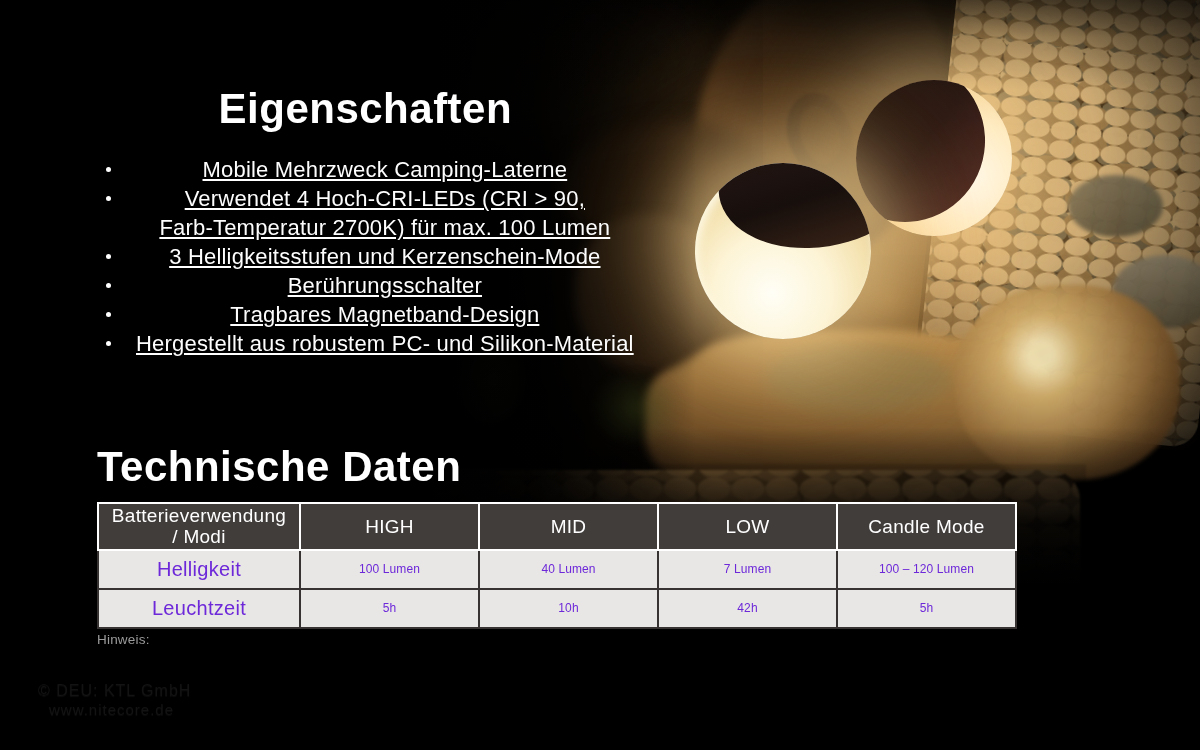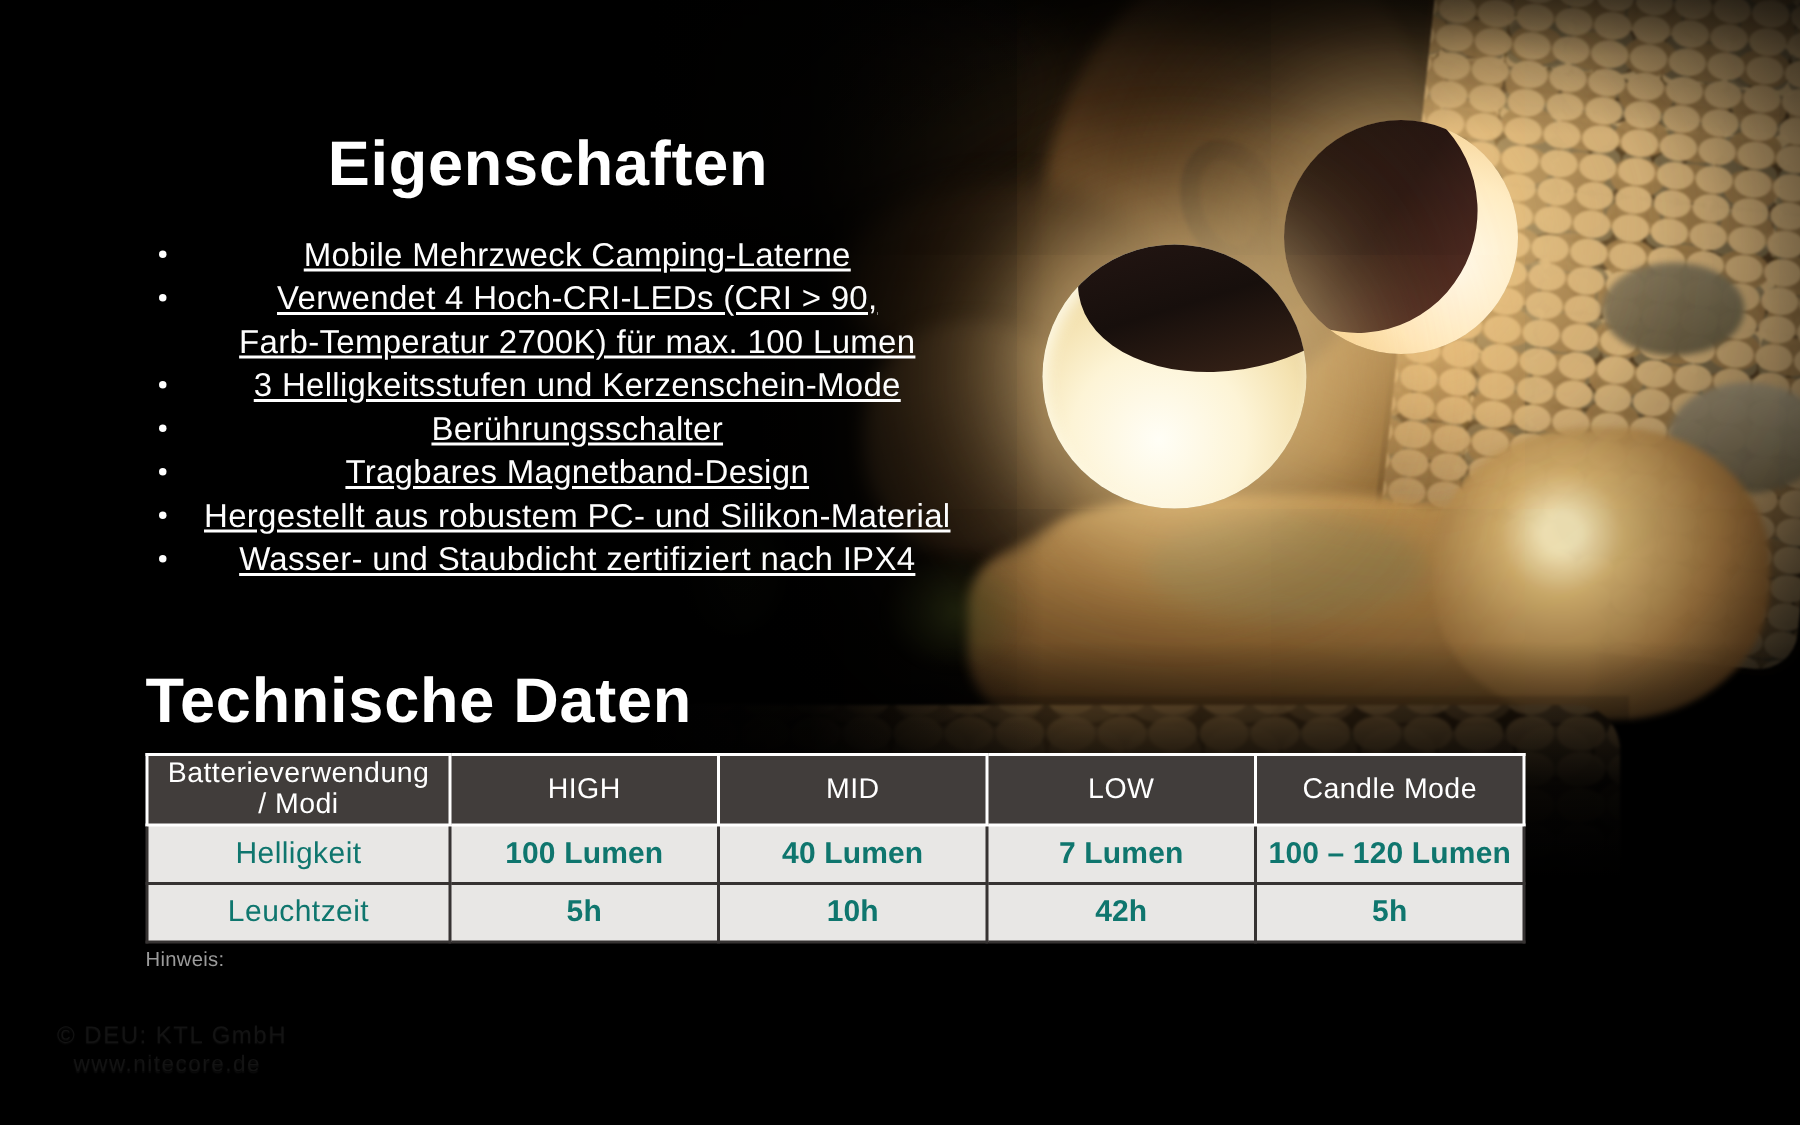--- a/index.html
+++ b/index.html
@@ -122,25 +122,25 @@
   .feature-list li::before{
     content:'';position:absolute;left:9px;top:12px;width:5px;height:5px;border-radius:50%;background:#fff;
   }
   .specs{position:absolute;left:97px;top:446px;z-index:20;width:802px;}
   .spec-table{width:918px;border-collapse:collapse;table-layout:fixed;margin-top:14px;}
   .spec-table th{
     background:var(--table_header_bg,#413d3b);color:#fff;font-weight:400;font-size:19px;
     height:42px;border:2px solid #fff;padding:1px 8px;line-height:1.12;text-align:center;letter-spacing:.3px;
   }
   .spec-table td{
-    background:var(--table_row_bg,#e8e7e5);color:#0f766e;text-align:center;height:37px;
+    background:var(--table_row_bg,#e8e7e5);color:#6d28d9;text-align:center;height:37px;
     border:2px solid #363332;padding:0 6px;
   }
   td.row-label{font-size:20px;letter-spacing:.3px;}
-  td.row-value{font-size:20px;font-weight:700;letter-spacing:.1px;}
+  td.row-value{font-size:12px;font-weight:400;letter-spacing:.1px;}
   .note{position:absolute;left:97px;top:631px;z-index:20;display:flex;
     color:var(--note_text,#9b9b9b);font-size:13.5px;line-height:17.5px;letter-spacing:.2px;width:830px;}
   .note-label{width:70px;flex:0 0 70px;}
   .watermark{position:absolute;left:38px;top:681px;z-index:21;color:#131313;
     font-size:16px;line-height:19px;letter-spacing:1px;text-shadow:0 1px 1px rgba(90,90,90,.14);}
   .watermark .wm2{font-size:15px;margin-left:11px;}
 </style>
 </head>
 <body>
 
@@ -176,21 +176,20 @@
 
   <section class="features">
     <h1 class="h-title">Eigenschaften</h1>
     <ul class="feature-list">
         <li>Mobile Mehrzweck Camping-Laterne</li>
         <li>Verwendet 4 Hoch-CRI-LEDs (CRI &gt; 90,<br>Farb-Temperatur 2700K) für max. 100 Lumen</li>
         <li>3 Helligkeitsstufen und Kerzenschein-Mode</li>
         <li>Berührungsschalter</li>
         <li>Tragbares Magnetband-Design</li>
         <li>Hergestellt aus robustem PC- und Silikon-Material</li>
-        <li>Wasser- und Staubdicht zertifiziert nach IPX4</li>
       </ul>
   </section>
 
   <section class="specs">
     <h1 class="h-title">Technische Daten</h1>
     <table class="spec-table">
       <colgroup>
         <col style="width:202px">
           <col style="width:179px">
           <col style="width:179px">

